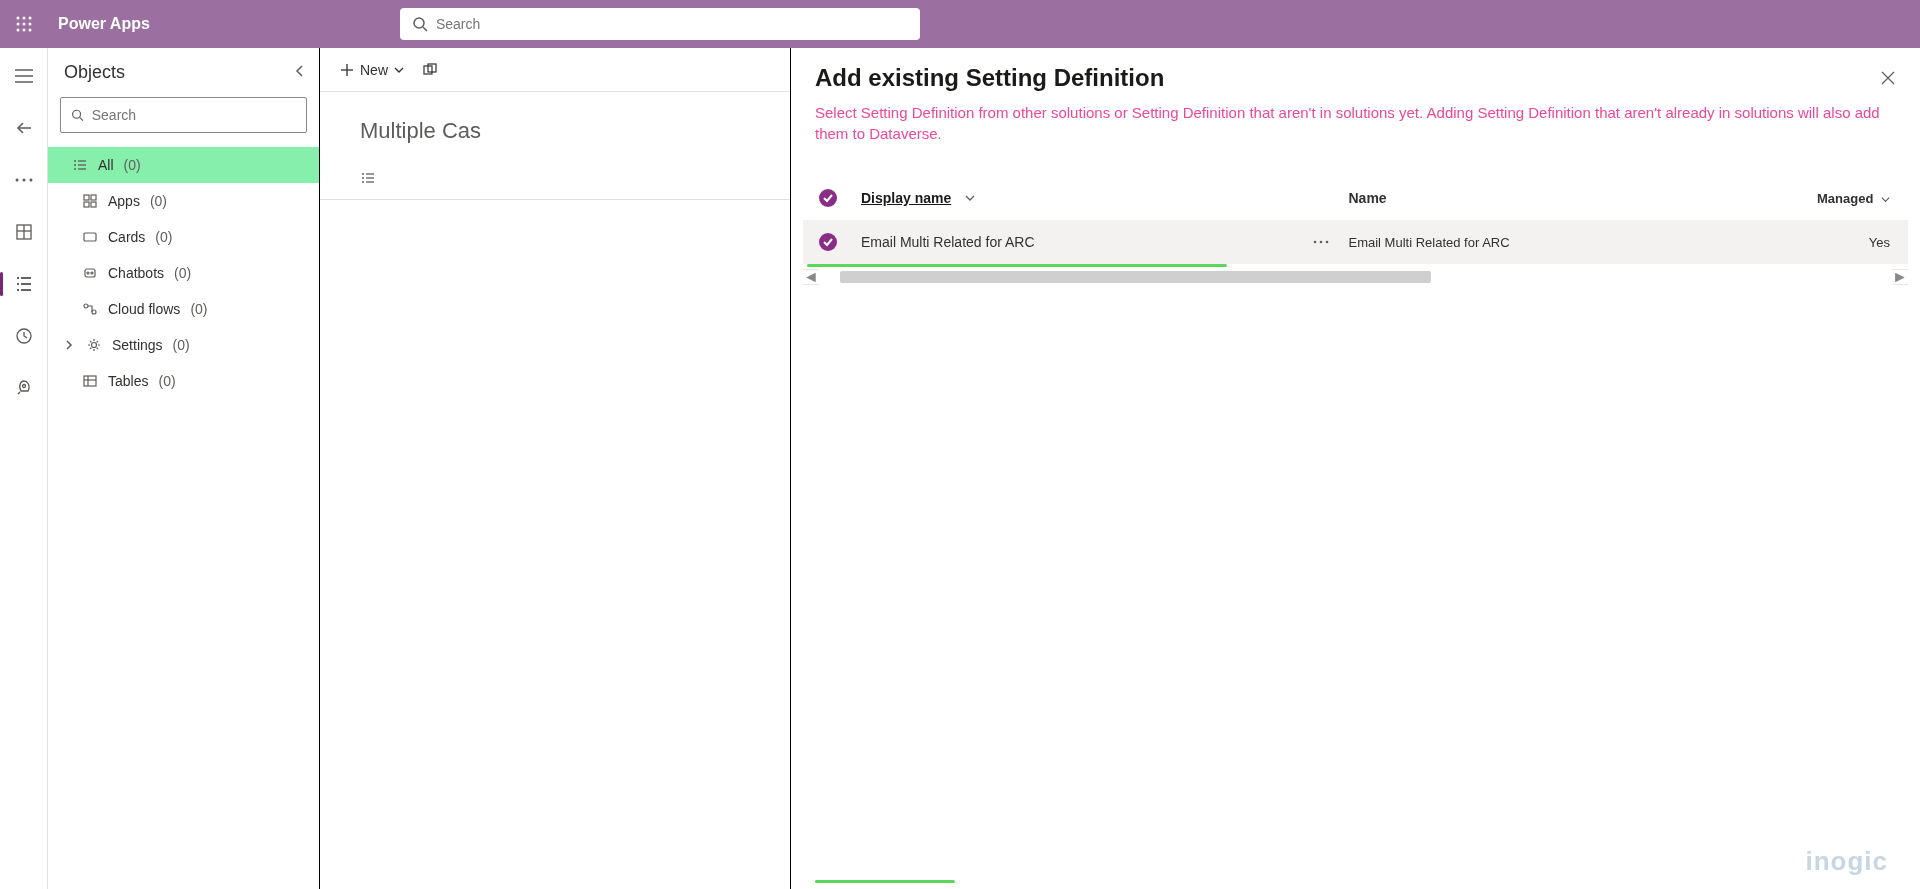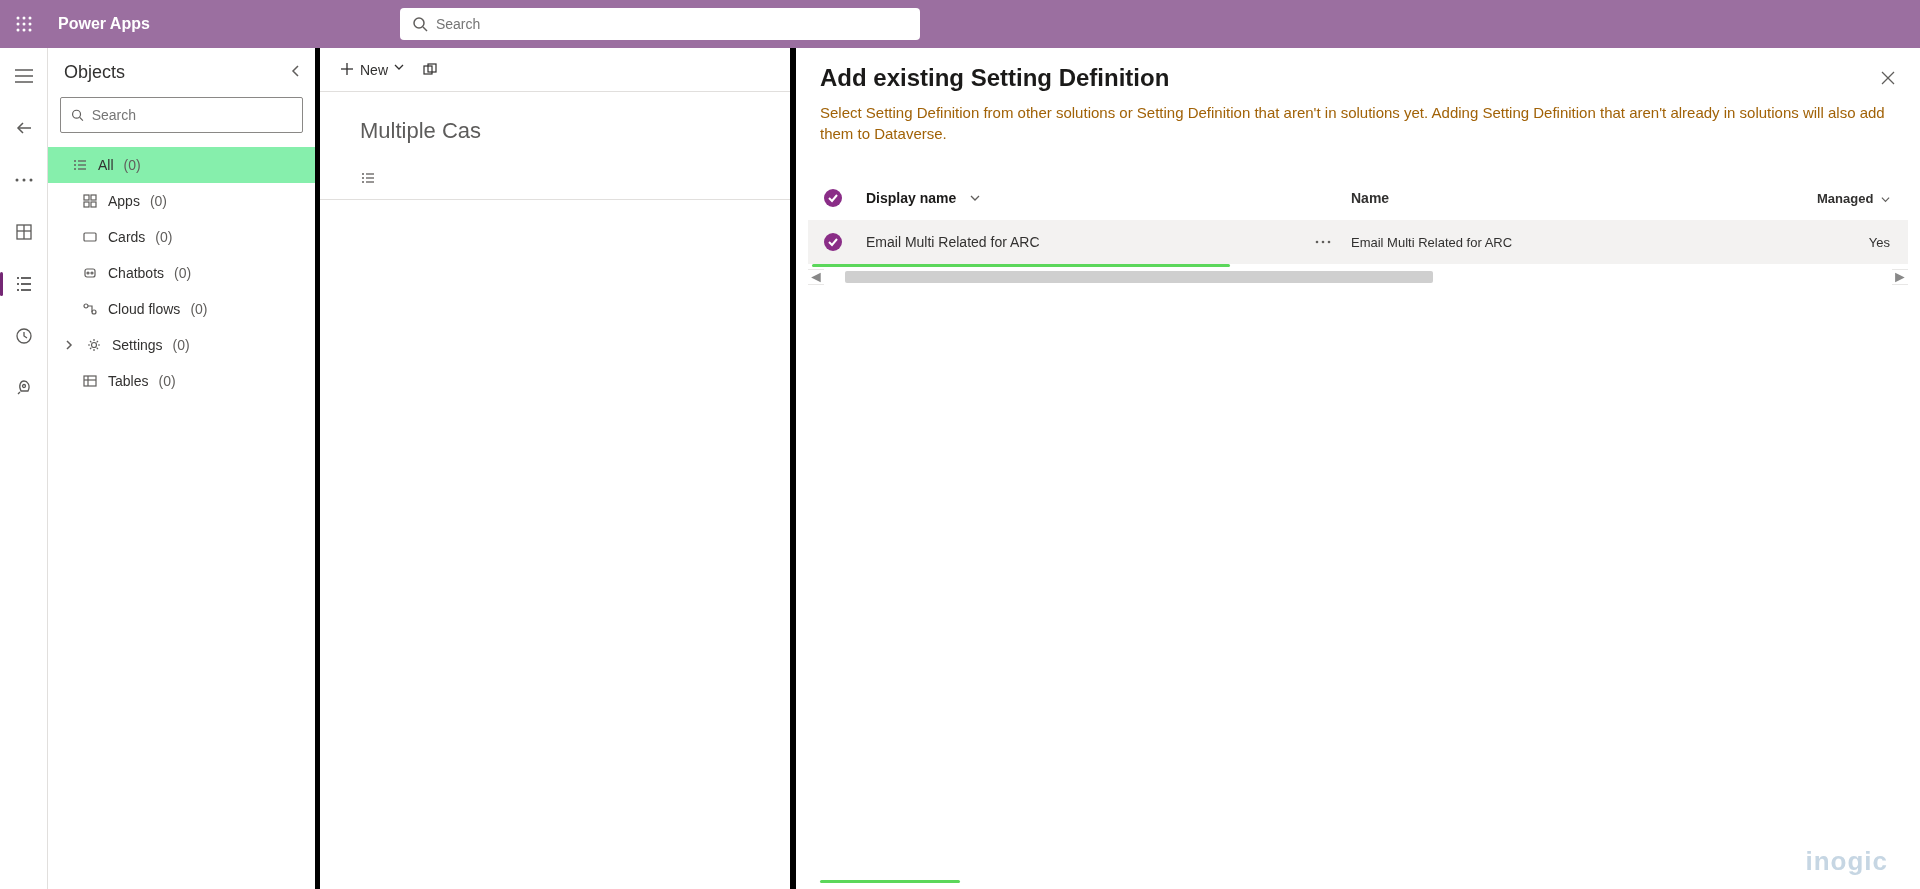--- a/index.html
+++ b/index.html
@@ -14,61 +14,61 @@
   .header-search input { border: 0; outline: 0; width: 100%; font-size: 14px; color: #323130; }
 
   .shell { display: flex; height: calc(100% - 48px); }
 
   
   .rail { width: 48px; border-right: 1px solid #e1dfdd; display: flex; flex-direction: column; align-items: center; padding-top: 12px; gap: 20px; color: #5b5a58; }
   .rail-item { width: 48px; height: 32px; display: flex; align-items: center; justify-content: center; position: relative; }
   .rail-item.active::before { content:""; position:absolute; left:0; top:4px; bottom:4px; width:3px; background:#742774; border-radius:2px; }
 
   
-  .objects { width: 272px; border-right: 5px solid #000000; display: flex; flex-direction: column; }
+  .objects { width: 272px; border-right: 1px solid #000000; display: flex; flex-direction: column; }
   .objects-head { display: flex; align-items: center; justify-content: space-between; padding: 14px 12px 10px 16px; }
   .objects-head h2 { font-size: 18px; font-weight: 400; color: #323130; }
   .collapse-btn { color: #605e5c; cursor: pointer; }
   .objects-search { margin: 4px 12px 12px 12px; height: 36px; border: 1px solid #8a8886; border-radius: 2px; display: flex; align-items: center; gap: 8px; padding: 0 10px; color: #605e5c; }
   .objects-search input { border: 0; outline: 0; width: 100%; font-size: 14px; }
 
   .tree { padding-top: 2px; }
   .tree-row { display: flex; align-items: center; gap: 10px; height: 36px; padding: 0 12px 0 24px; font-size: 14px; color: #323130; cursor: pointer; }
   .tree-row .count { color: #605e5c; }
   .tree-row.selected { background: #86efac; }
   .tree-row .chev { width: 14px; display: inline-flex; justify-content: center; color: #605e5c; }
   .tree-row .ic { width: 16px; display:inline-flex; justify-content:center; color:#605e5c;}
   .tree-row.indent { padding-left: 34px; }
 
   
   .main { flex: 1; position: relative; }
   .cmdbar { border-bottom: 1px solid #e1dfdd; height: 44px; display: flex; align-items: center; gap: 18px; padding: 0 20px; color: #323130; font-size: 14px; }
-  .cmd { display: flex; gap: 6px; color: #323130; cursor: pointer; }
+  .cmd { display: flex; align-items: center; gap: 6px; color: #323130; cursor: pointer; }
   .main-title { padding: 26px 40px 12px 40px; font-size: 22px; color:#5d5c5b; font-weight: 400; }
   .bg-table-head { padding: 0 40px; display:flex; align-items:center; height:44px; border-bottom:1px solid #e1dfdd; color:#323130; font-size:14px; gap:20px;}
 
   
-  .panel { position: absolute; top: 0; right: 0; bottom: 0; left: 470px; background: #fff; border-left: 6px solid #000000; display: flex; flex-direction: column; }
+  .panel { position: absolute; top: 0; right: 0; bottom: 0; left: 470px; background: #fff; border-left: 1px solid #000000; display: flex; flex-direction: column; }
   .panel-head { padding: 16px 24px 10px 24px; display: flex; align-items: flex-start; justify-content: space-between; }
   .panel-title { font-size: 24px; font-weight: 600; color: #1b1a19; }
   .close-x { color: #605e5c; cursor: pointer; margin-top: 6px; }
-  .panel-desc { padding: 0 12px 14px 24px; font-size: 15px; color: #a16207; line-height: 1.4; }
+  .panel-desc { padding: 0 12px 14px 24px; font-size: 15px; color: #ec4899; line-height: 1.4; }
 
   .sel-row { display: flex; align-items: center; justify-content: space-between; padding: 0 24px; }
   .sel-count { font-size: 15px; color: #1b1a19; font-weight: 600; }
   .panel-search { width: 230px; height: 32px; border: 1px solid #8a8886; border-radius: 2px; display: flex; align-items: center; gap: 6px; padding: 0 8px; font-size: 14px; color: #323130; position: relative; }
   .panel-search .txt { flex:1; white-space: nowrap; overflow: hidden; text-overflow: ellipsis; }
   .panel-search .clr { color:#605e5c; cursor:pointer; }
   .search-underline { height: 3px; background: #5bd75b; border-radius: 2px; }
 
   .grid { margin: 18px 12px 0 12px; }
   .grid-head, .grid-row { display: grid; grid-template-columns: 50px 1fr 40px 1fr 120px; align-items: center; height: 44px; font-size: 14px; }
   .grid-head { color: #1b1a19; font-weight: 600; }
   .grid-head .coltog { display:flex; align-items:center; justify-content:center;}
-  .grid-head .sortcol { display: flex; align-items: center; gap: 14px; padding-left:8px;}
+  .grid-head .sortcol { display: flex; align-items: center; gap: 14px; padding-left:8px;text-decoration:underline;}
   .grid-row { background: #f3f2f1; }
   .grid-row .more { color:#605e5c; cursor:pointer; display:flex; justify-content:center; }
   .check { width:18px; height:18px; border-radius:50%; background:#8a2d87; display:flex; align-items:center; justify-content:center; margin:0 auto; }
   .check svg { color:#fff; }
   .grid-cell { padding-left:8px; color:#323130; font-size:14px;}
   .grid-cell.sec { color:#323130; font-size:13px; }
   .grid-cell.right { text-align:right; padding-right:18px; color:#323130; font-size:13px;}
   .green-underline { height:3px; background:#5bd75b; border-radius:2px; }
   .hscroll { margin-top: 2px; height: 16px; background: #fff; border-top:1px solid #e8e7e6; border-bottom:1px solid #e8e7e6; display:flex; align-items:center; }
   .hscroll .track { flex:1; height:16px; background:#fff; position:relative;}

